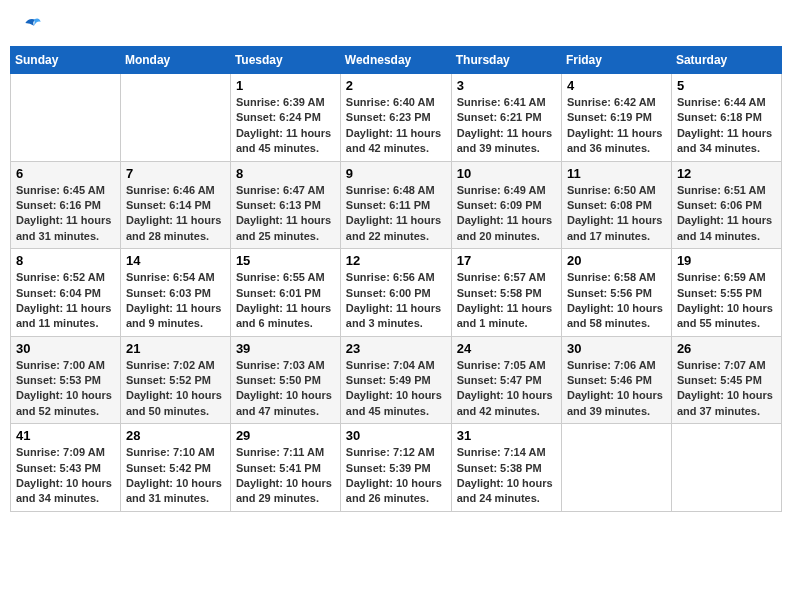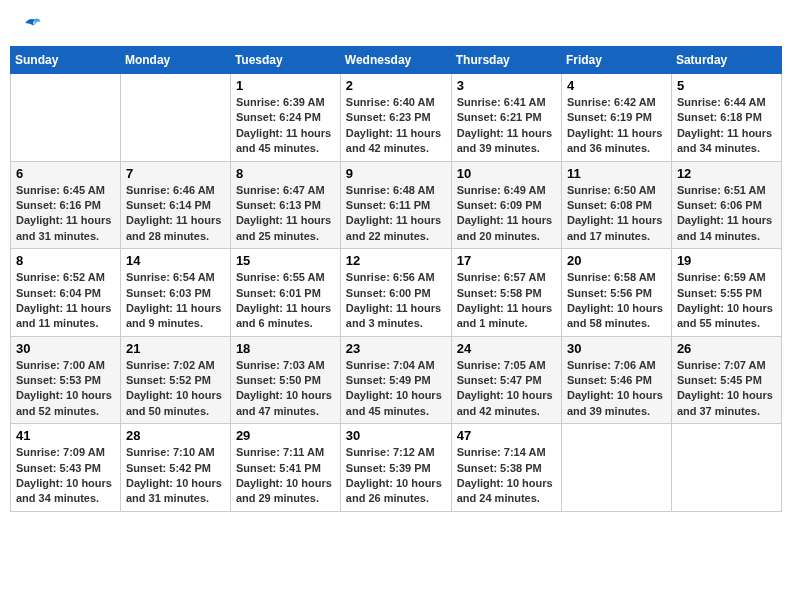--- a/index.html
+++ b/index.html
@@ -218,21 +218,21 @@
       <tr class="row-alt">
         <td>
           <span class="day-number">30</span>
           <div class="day-info">Sunrise: 7:00 AM<br>Sunset: 5:53 PM<br>Daylight: 10 hours and 52 minutes.</div>
         </td>
         <td>
           <span class="day-number">21</span>
           <div class="day-info">Sunrise: 7:02 AM<br>Sunset: 5:52 PM<br>Daylight: 10 hours and 50 minutes.</div>
         </td>
         <td>
-          <span class="day-number">18</span>
+          <span class="day-number">39</span>
           <div class="day-info">Sunrise: 7:03 AM<br>Sunset: 5:50 PM<br>Daylight: 10 hours and 47 minutes.</div>
         </td>
         <td>
           <span class="day-number">23</span>
           <div class="day-info">Sunrise: 7:04 AM<br>Sunset: 5:49 PM<br>Daylight: 10 hours and 45 minutes.</div>
         </td>
         <td>
           <span class="day-number">24</span>
           <div class="day-info">Sunrise: 7:05 AM<br>Sunset: 5:47 PM<br>Daylight: 10 hours and 42 minutes.</div>
         </td>
@@ -256,20 +256,20 @@
         </td>
         <td>
           <span class="day-number">29</span>
           <div class="day-info">Sunrise: 7:11 AM<br>Sunset: 5:41 PM<br>Daylight: 10 hours and 29 minutes.</div>
         </td>
         <td>
           <span class="day-number">30</span>
           <div class="day-info">Sunrise: 7:12 AM<br>Sunset: 5:39 PM<br>Daylight: 10 hours and 26 minutes.</div>
         </td>
         <td>
-          <span class="day-number">47</span>
+          <span class="day-number">31</span>
           <div class="day-info">Sunrise: 7:14 AM<br>Sunset: 5:38 PM<br>Daylight: 10 hours and 24 minutes.</div>
         </td>
         <td class="empty-cell"></td>
         <td class="empty-cell"></td>
       </tr>
     </tbody>
 </table>
 
 </body></html>

